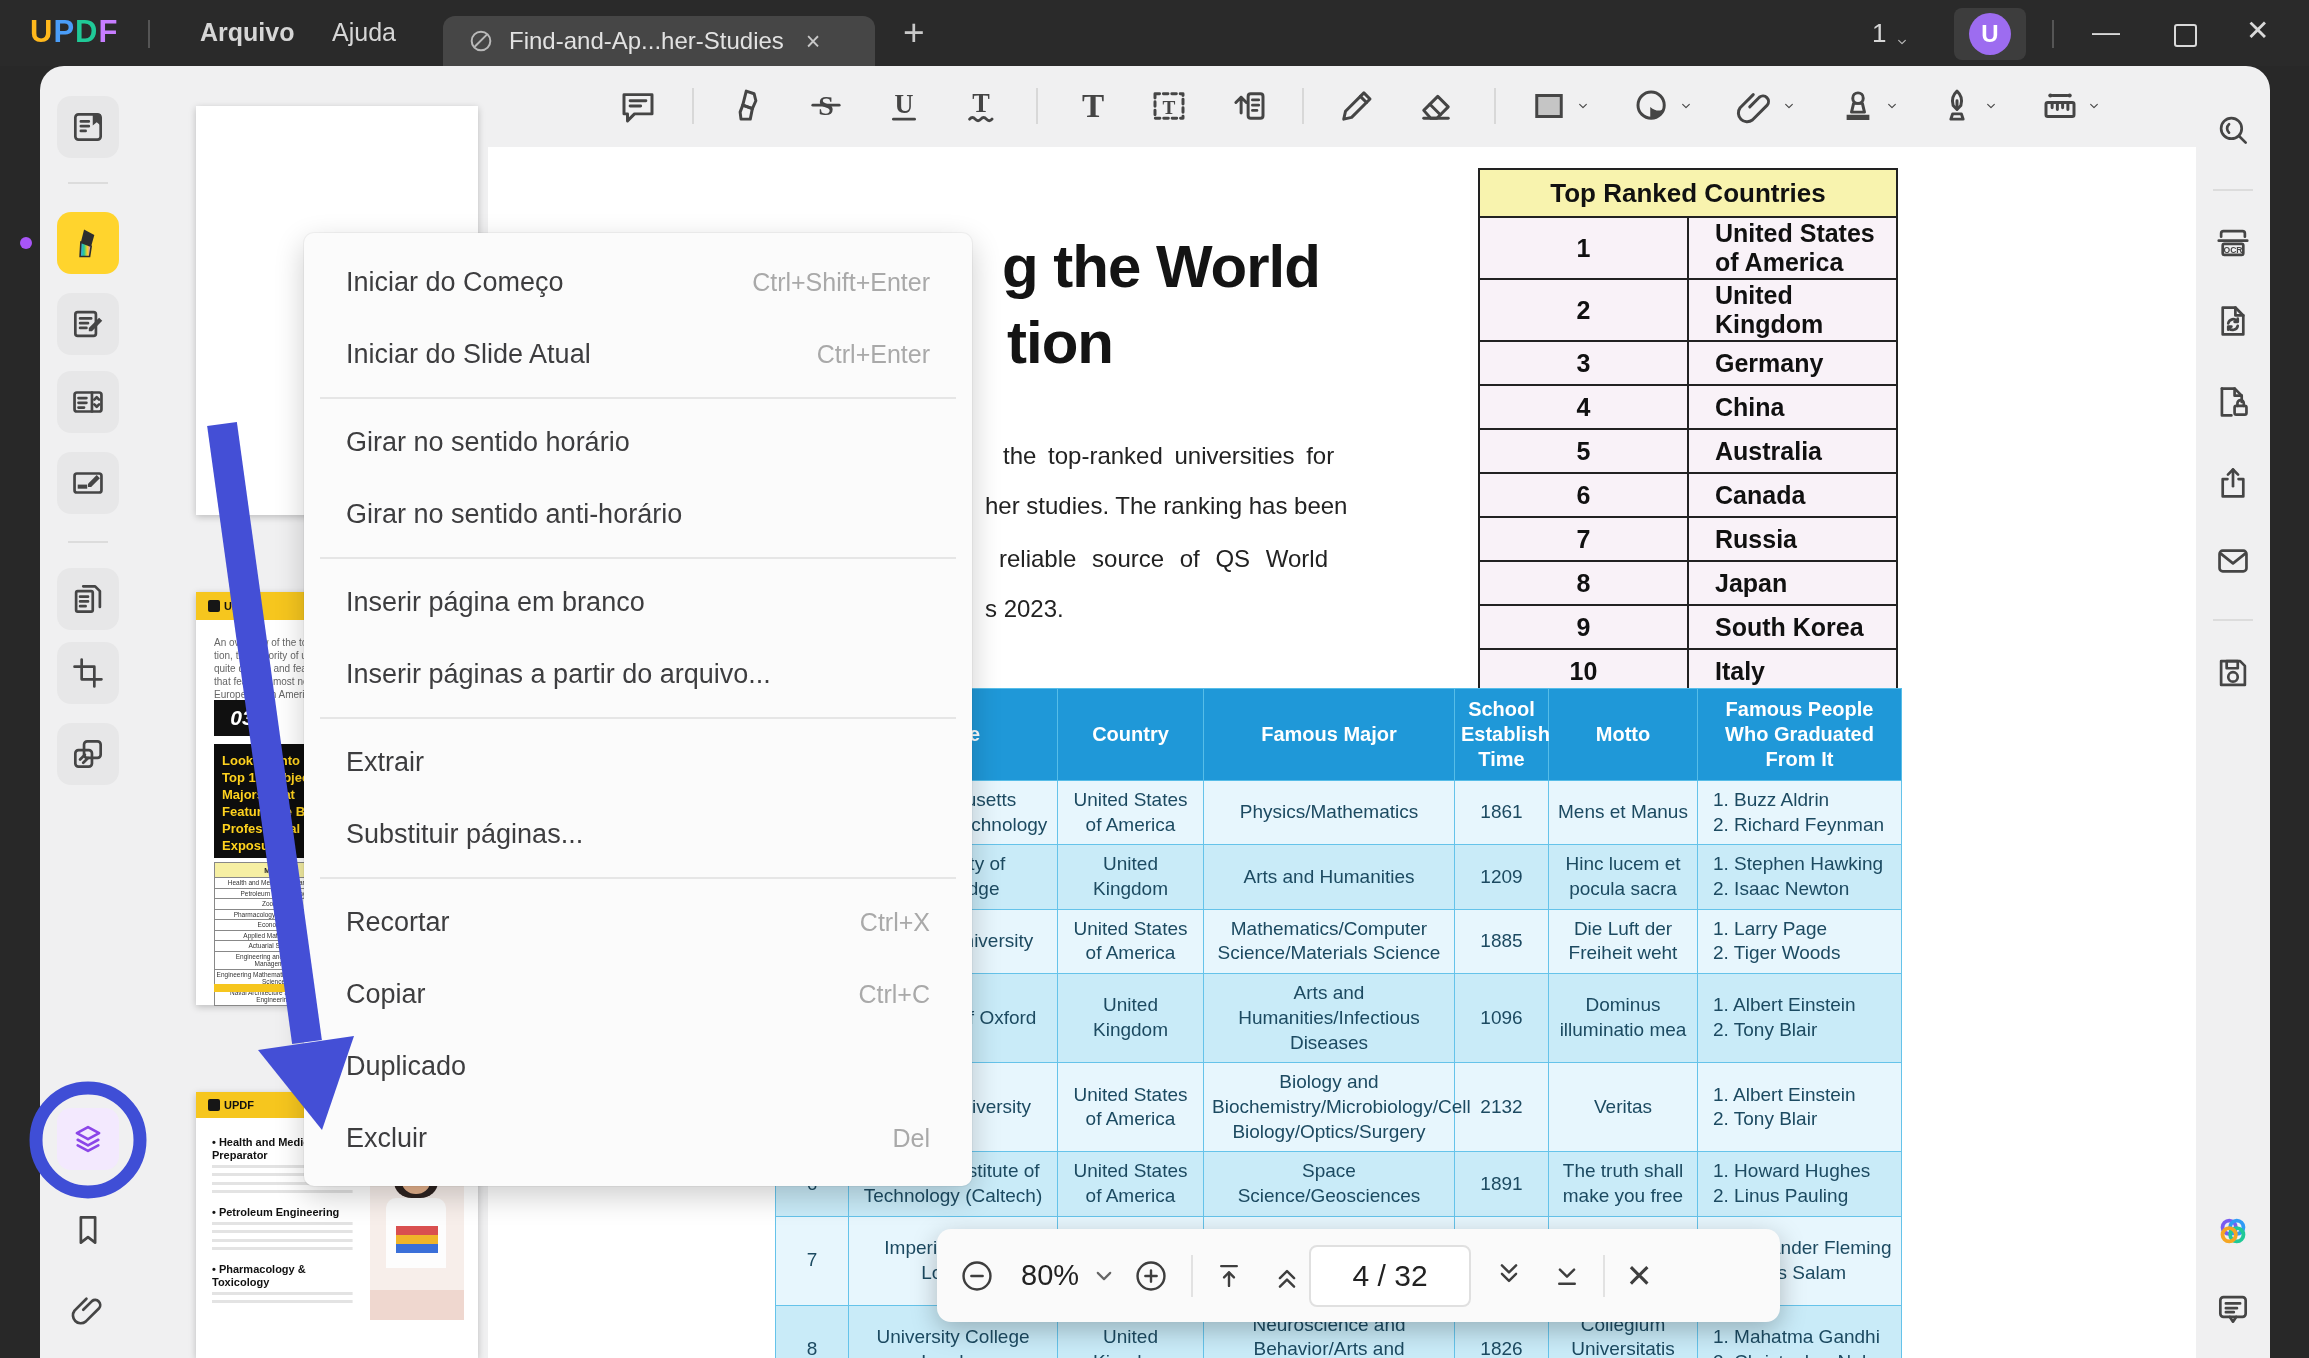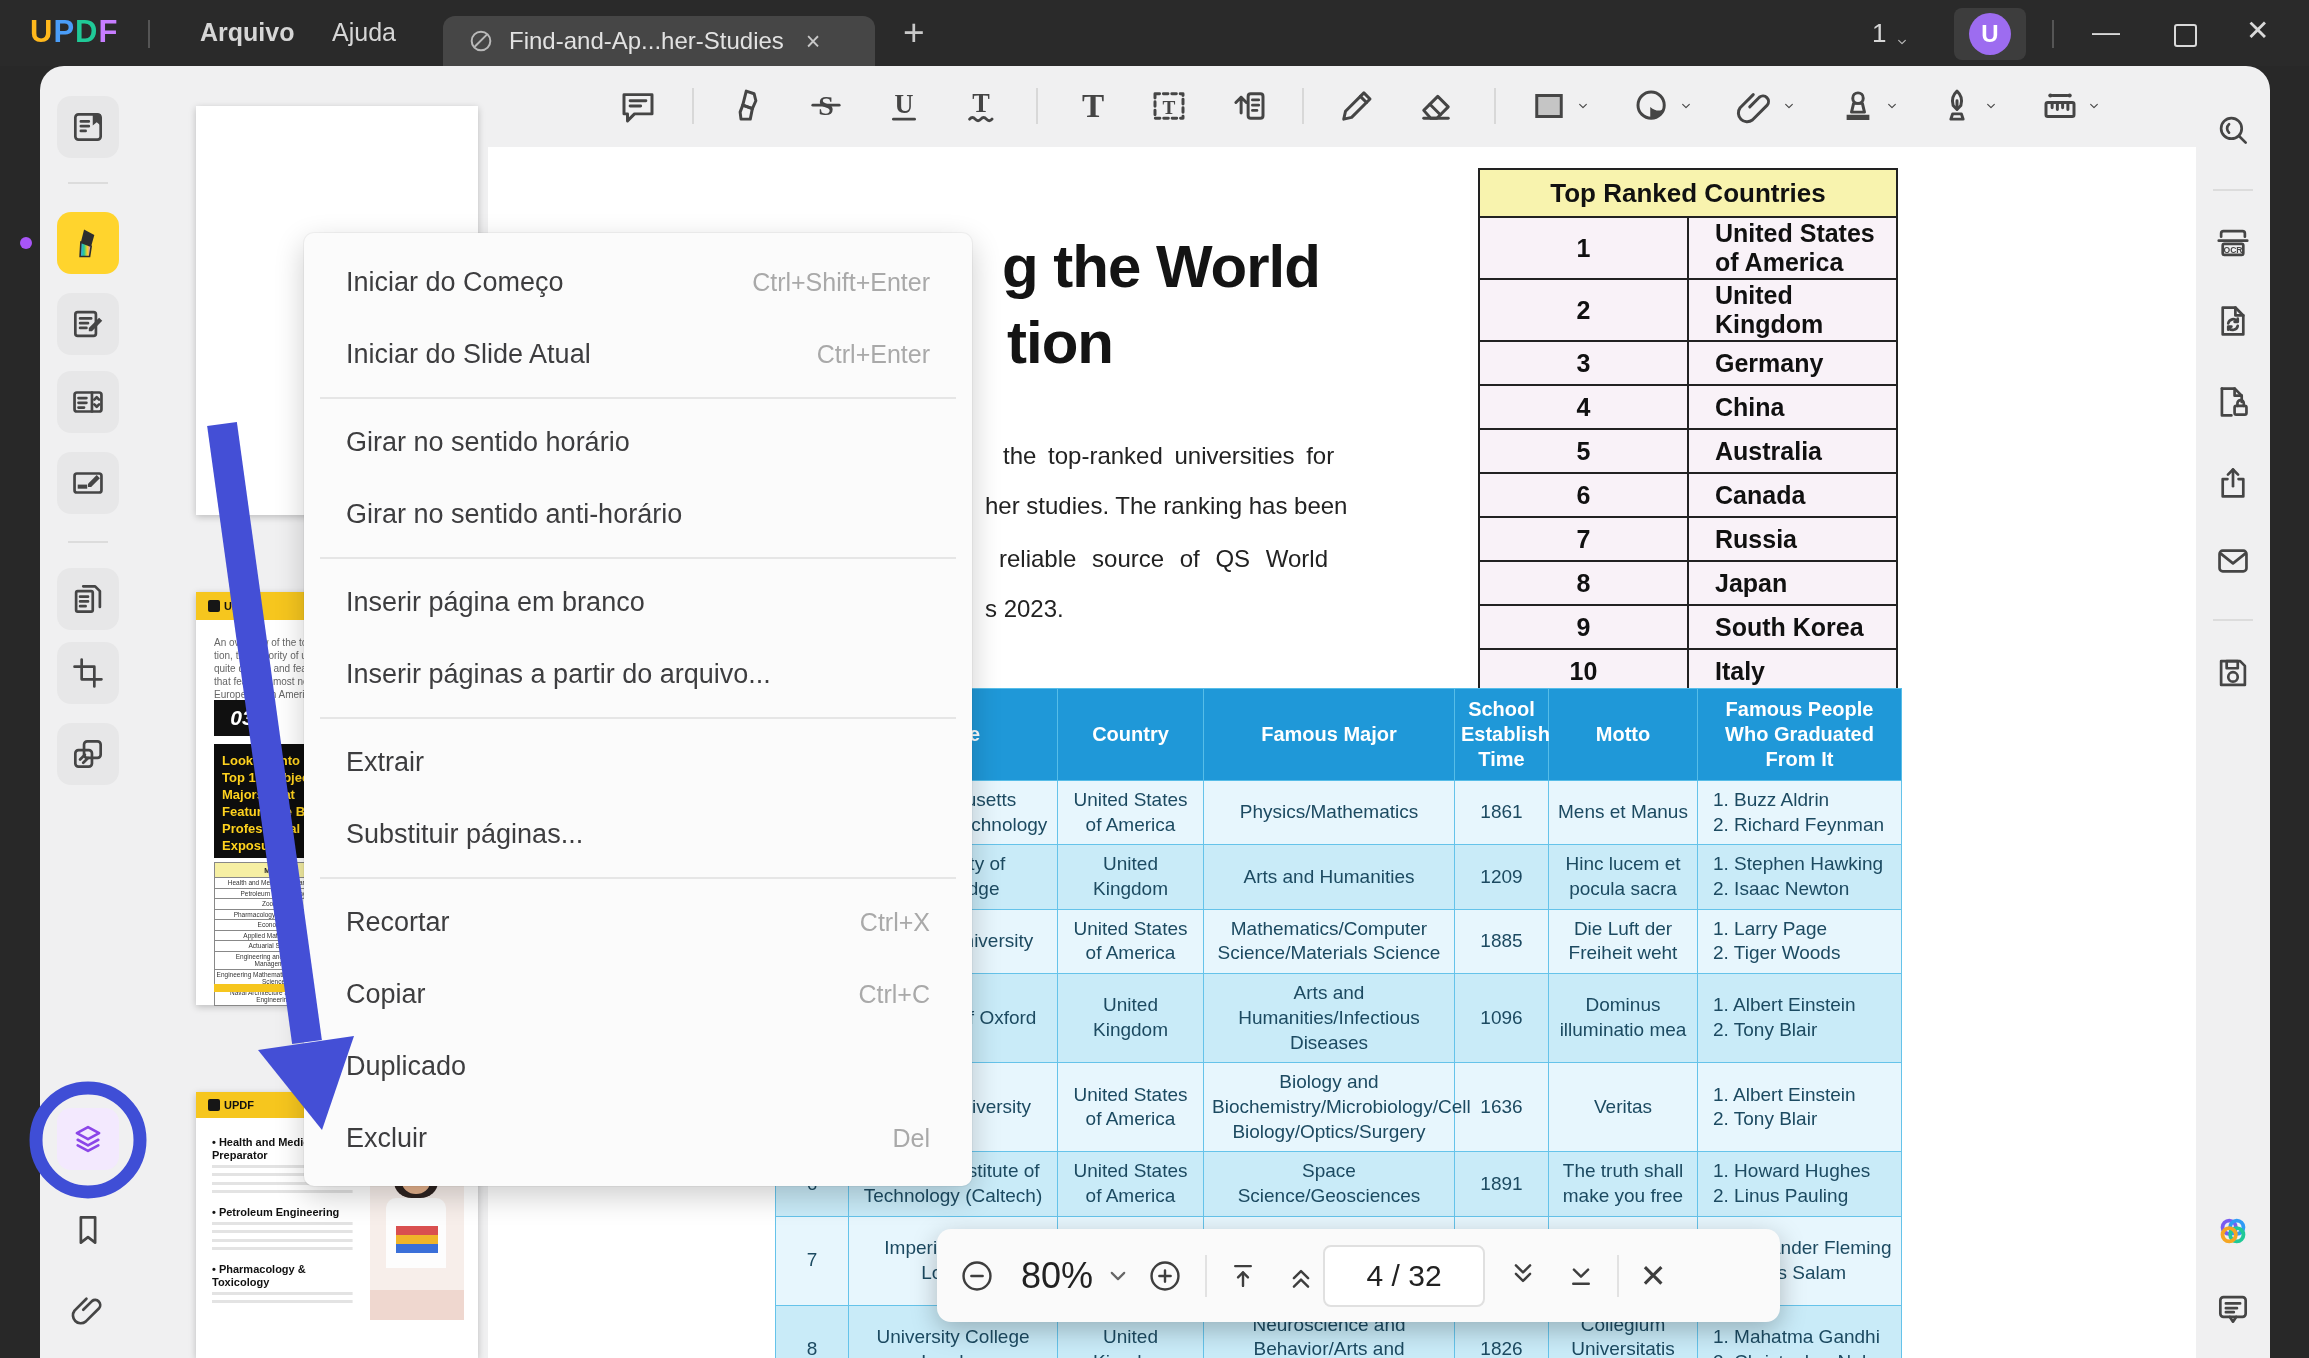--- a/index.html
+++ b/index.html
@@ -70,21 +70,21 @@
   #ctxmenu{left:304px;top:233px;width:668px;background:#fbfbfb;border-radius:10px;box-shadow:0 10px 30px rgba(0,0,0,.20),0 0 0 1px rgba(0,0,0,.04);padding:13px 0 12px 0;z-index:50;}
   .mi{height:72px;display:flex;align-items:center;justify-content:space-between;padding:0 42px;}
   .mi .lab{font-size:27px;color:#3d3d3f;}
   .mi .sc{font-size:25px;color:#a9a9a9;}
   .mdiv{height:16px;display:flex;align-items:center;padding:0 16px;}
   .mdiv .ln{width:100%;height:2px;background:#e6e6e6;}
   
   #zoombar{left:937px;top:1229px;width:843px;height:93px;background:#fafafa;border-radius:14px;box-shadow:0 8px 26px rgba(0,0,0,.25);z-index:70;display:flex;align-items:center;}
   #zoombar .zi{color:#3e3e3e;display:flex;align-items:center;justify-content:center;}
   #zoombar svg{width:34px;height:34px;}
-  #zoomlevel{font-size:36px;color:#222;text-align:right;}
+  #zoomlevel{font-size:29px;color:#222;text-align:right;}
   #pagebox{width:158px;height:58px;background:#fff;border:2px solid #e0e0e0;border-radius:8px;display:flex;align-items:center;justify-content:center;font-size:30px;color:#222;}
   .zsep{width:2px;height:42px;background:#e2e2e2;}
   
   #arrow-svg{left:0;top:0;z-index:60;pointer-events:none;}
   #ring-svg{left:26px;top:1078px;z-index:40;pointer-events:none;}
 </style>
 </head>
 <body>
 
 <div id="app">
@@ -654,21 +654,21 @@
             <td class="people">
               <div>1. Albert Einstein</div>
               <div>2. Tony Blair</div>
             </td>
           </tr>
           <tr class="odd">
             <td>5</td>
             <td>Harvard University</td>
             <td>United States of America</td>
             <td>Biology and Biochemistry/Microbiology/Cell Biology/Optics/Surgery</td>
-            <td>1636</td>
+            <td>2132</td>
             <td>Veritas</td>
             <td class="people">
               <div>1. Albert Einstein</div>
               <div>2. Tony Blair</div>
             </td>
           </tr>
           <tr class="even">
             <td>6</td>
             <td>California Institute of Technology (Caltech)</td>
             <td>United States of America</td>

